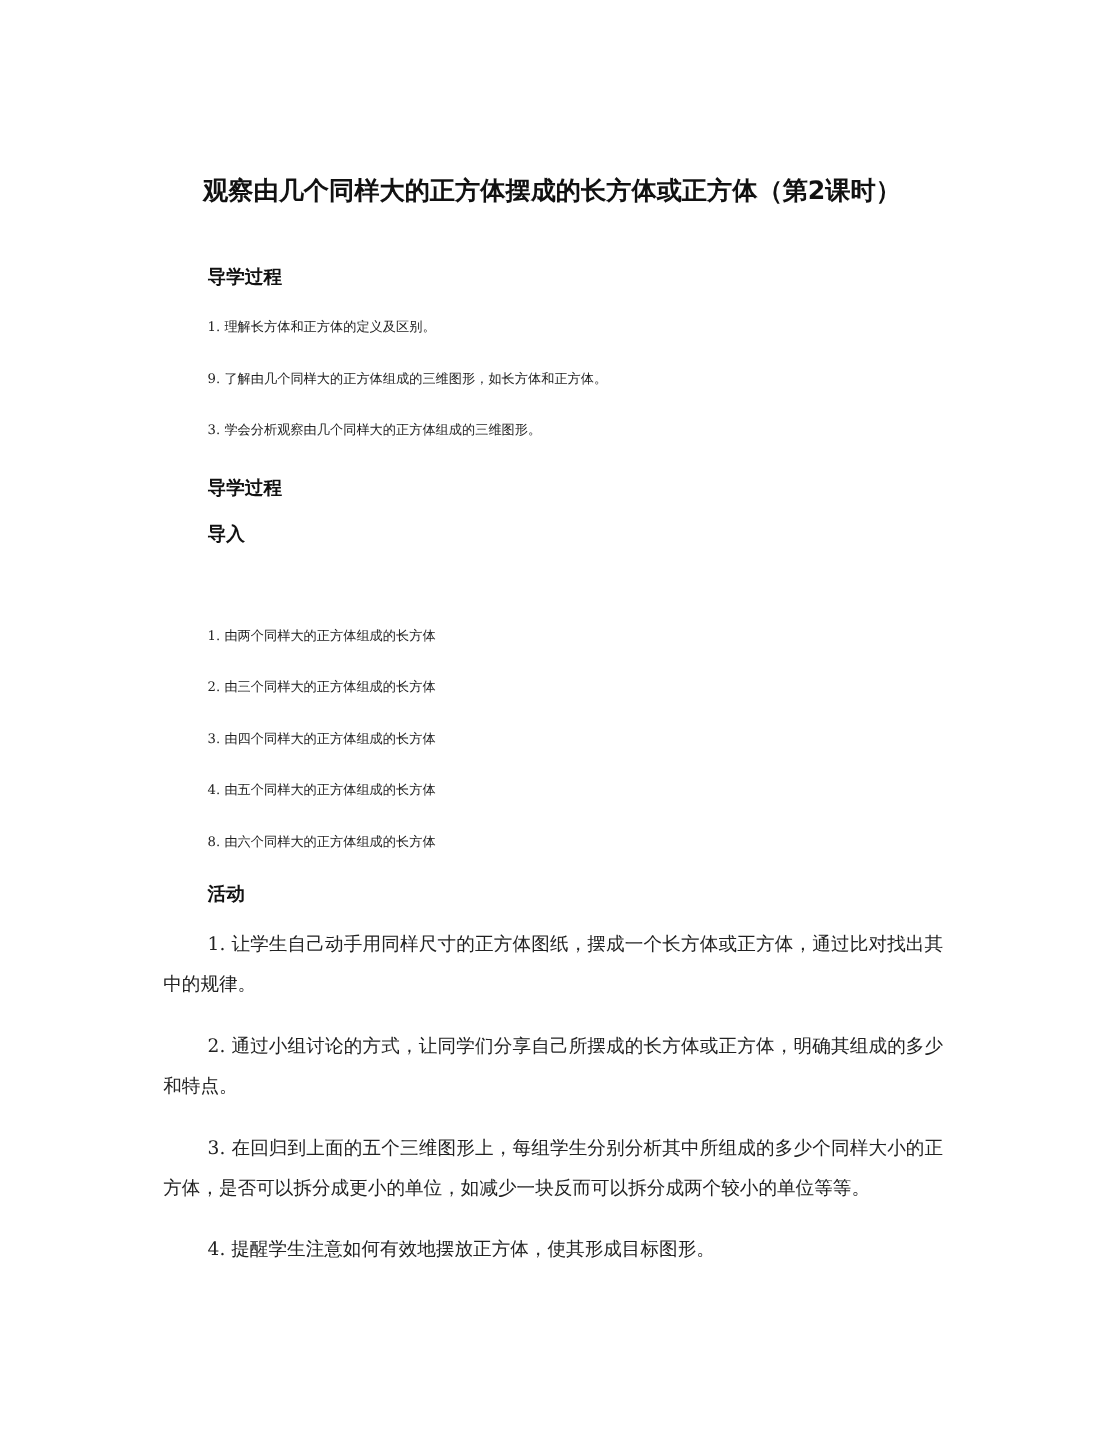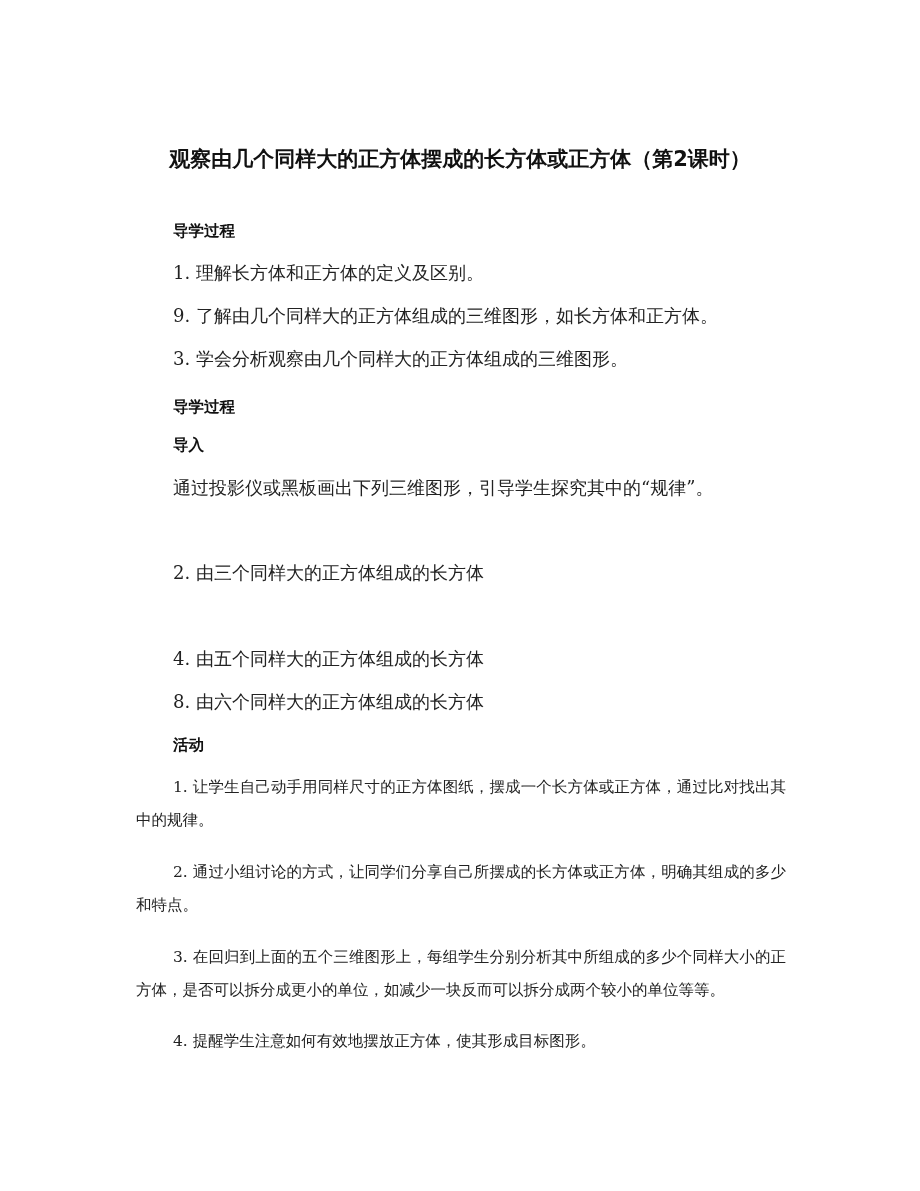--- a/index.html
+++ b/index.html
@@ -4,40 +4,41 @@
 <style>
   html, body { margin: 0; padding: 0; background: #ffffff; }
   body { width: 920px; height: 1191px; position: relative; overflow: hidden;
          font-family: "DejaVu Serif", "Liberation Serif", serif; color: #222; }
   .page { position: absolute; left: 0; top: 0; width: 920px; height: 918px; }
   .title { position: absolute; left: 130px; width: 660px; top: 143px;
            text-align: center; font-family: "DejaVu Sans", "Liberation Sans", sans-serif;
            font-weight: bold; font-size: 21px; line-height: 32px; color: #111; }
   .h { position: absolute; left: 173px; font-family: "DejaVu Sans", "Liberation Sans", sans-serif;
        font-weight: bold; font-size: 15.5px; color: #111; line-height: 20px; }
-  .p { position: absolute; left: 173px; font-size: 18px; line-height: 20px; color: #222; white-space: nowrap; }
+  .p { position: absolute; left: 173px; font-size: 11px; line-height: 20px; color: #222; white-space: nowrap; }
   .para { position: absolute; left: 136px; width: 650px; font-size: 15.5px; line-height: 33px;
           color: #222; text-indent: 37px; text-align: justify; }
 </style>
 </head>
 <body>
 
 <div class="page">
   <div class="title">观察由几个同样大的正方体摆成的长方体或正方体（第2课时）</div>
 
   <div class="h" style="top:221px">导学过程</div>
   <div class="p" style="top:263px">1. 理解长方体和正方体的定义及区别。</div>
   <div class="p" style="top:306px">9. 了解由几个同样大的正方体组成的三维图形，如长方体和正方体。</div>
   <div class="p" style="top:349px">3. 学会分析观察由几个同样大的正方体组成的三维图形。</div>
 
   <div class="h" style="top:397px">导学过程</div>
   <div class="h" style="top:435px">导入</div>
-  <div class="p" style="top:478px">通过投影仪或黑板画出下列三维图形，引导学生探究其中的“规律”。</div>
 
+  <div class="p" style="top:520px">1. 由两个同样大的正方体组成的长方体</div>
   <div class="p" style="top:563px">2. 由三个同样大的正方体组成的长方体</div>
+  <div class="p" style="top:606px">3. 由四个同样大的正方体组成的长方体</div>
   <div class="p" style="top:649px">4. 由五个同样大的正方体组成的长方体</div>
   <div class="p" style="top:692px">8. 由六个同样大的正方体组成的长方体</div>
 
   <div class="h" style="top:735px">活动</div>
 
   <div class="para" style="top:771px">1. 让学生自己动手用同样尺寸的正方体图纸，摆成一个长方体或正方体，通过比对找出其中的规律。</div>
   <div class="para" style="top:856px">2. 通过小组讨论的方式，让同学们分享自己所摆成的长方体或正方体，明确其组成的多少和特点。</div>
   <div class="para" style="top:941px">3. 在回归到上面的五个三维图形上，每组学生分别分析其中所组成的多少个同样大小的正方体，是否可以拆分成更小的单位，如减少一块反而可以拆分成两个较小的单位等等。</div>
   <div class="para" style="top:1025px">4. 提醒学生注意如何有效地摆放正方体，使其形成目标图形。</div>
 </div>

